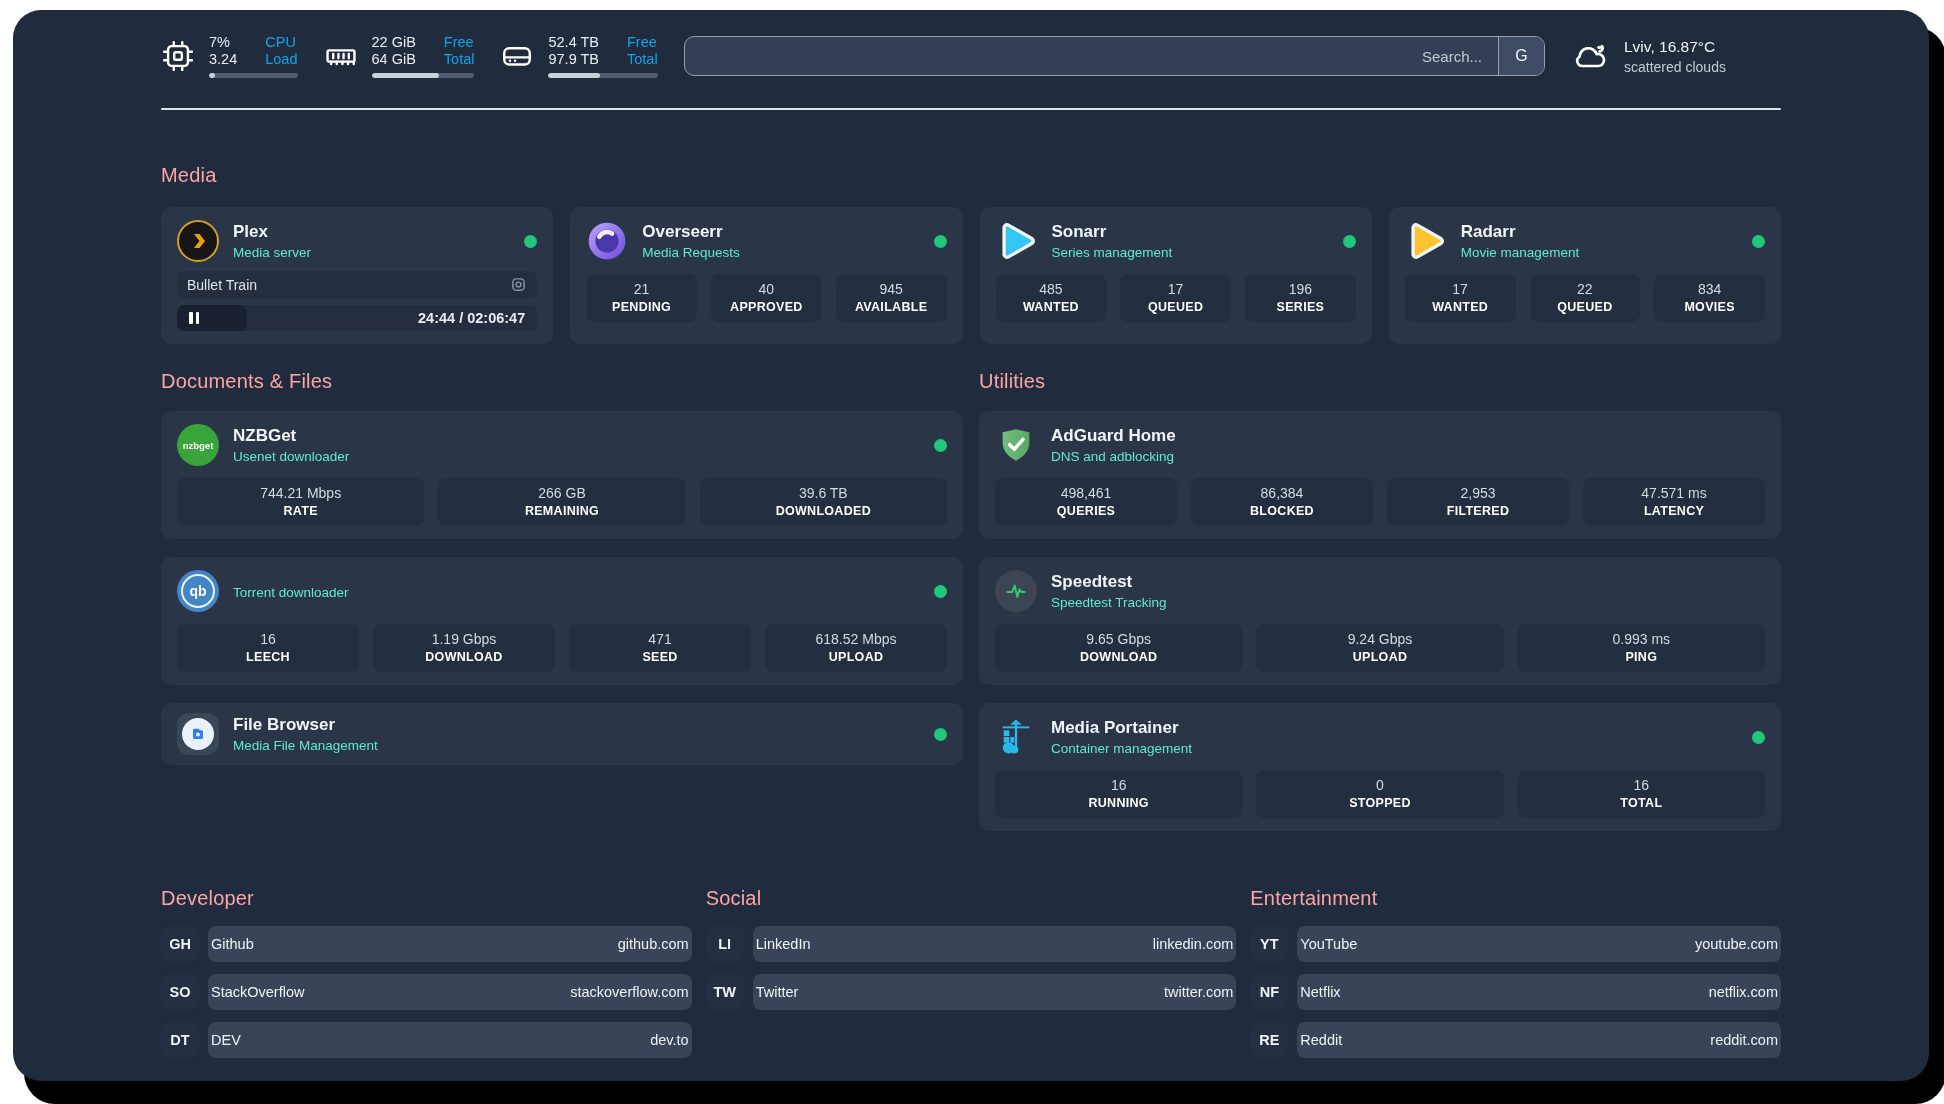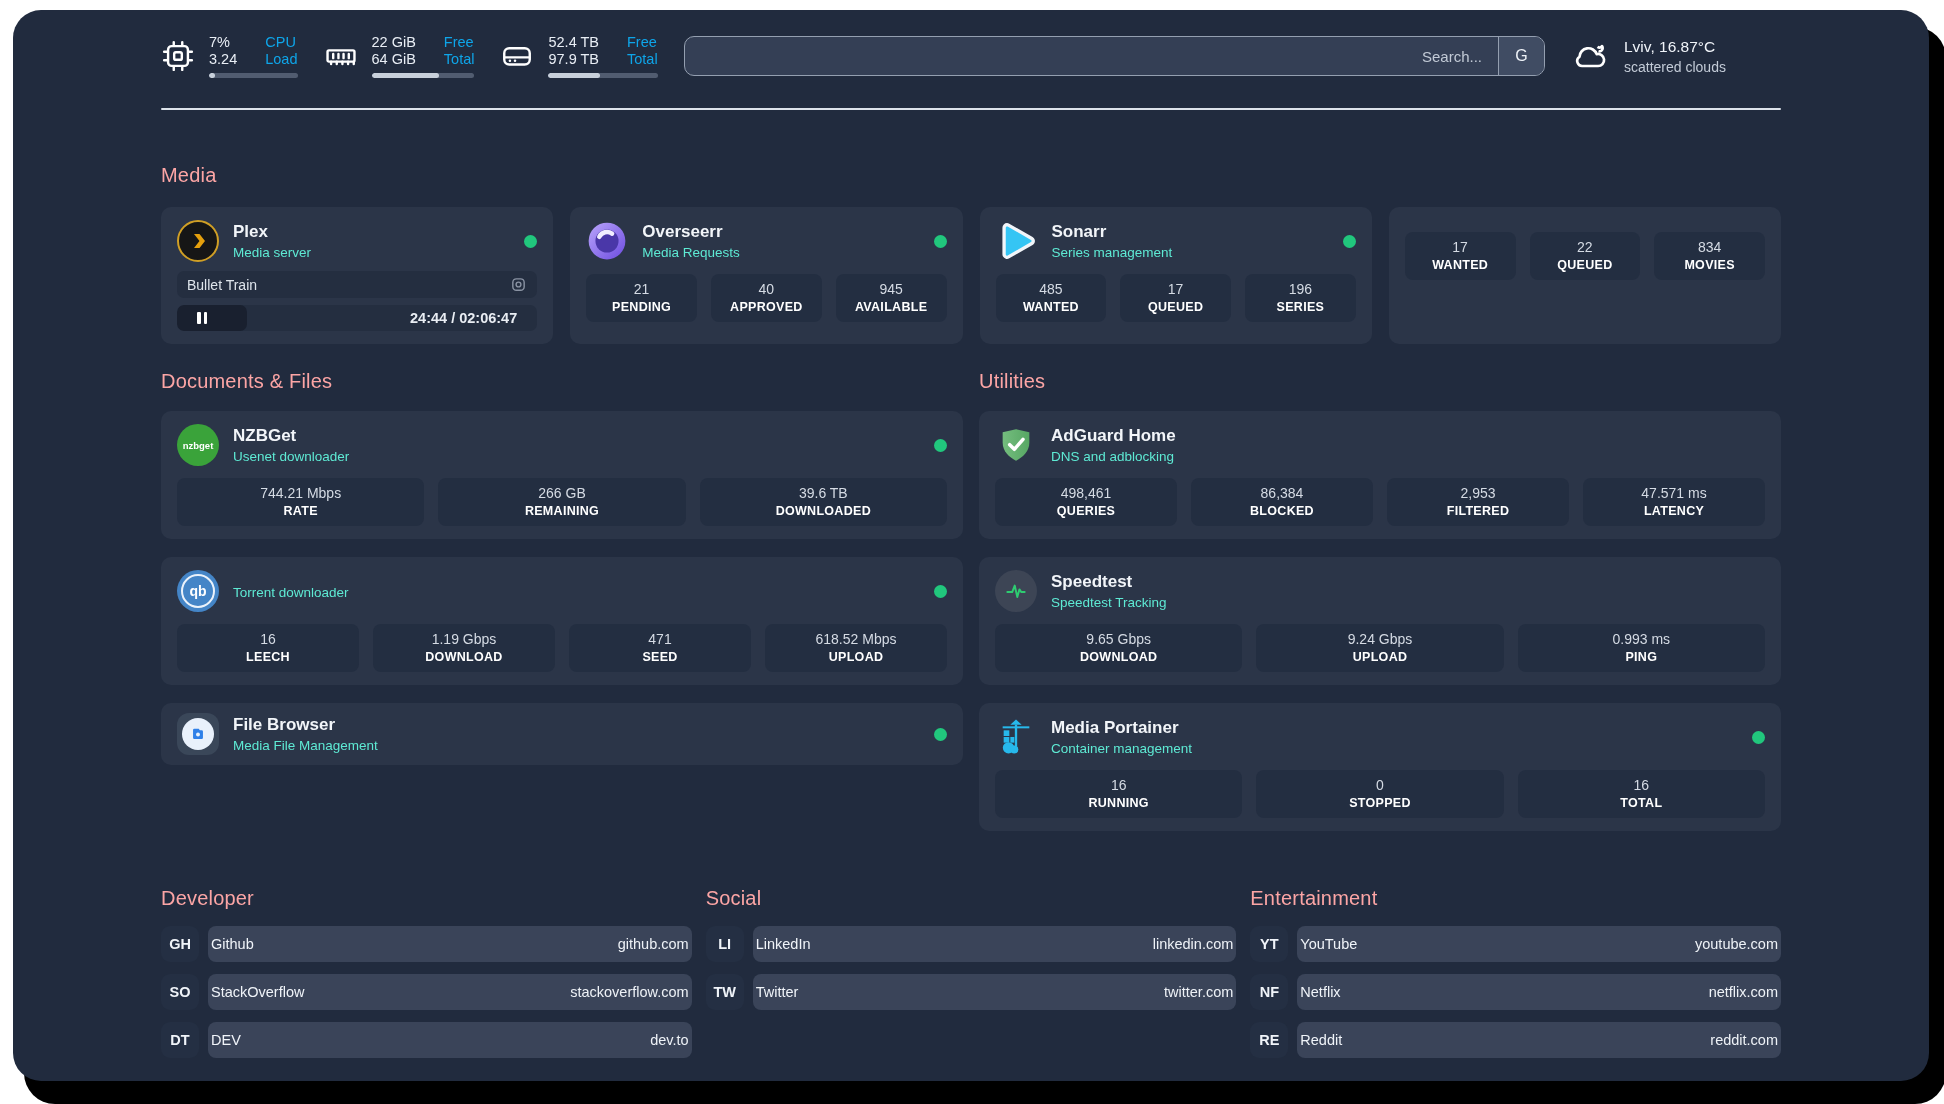--- a/index.html
+++ b/index.html
@@ -65,21 +65,21 @@
     display:flex; align-items:center; justify-content:center; font-size:14px; font-weight:700; color:#fff; }
   .icon-fb { background:#3a4759; border-radius:12px; }
   .icon-fb .fbcirc { width:32px; height:32px; border-radius:50%; background:#e9f1fb; display:flex; align-items:center; justify-content:center; }
   .icon-speedtest { background:#3d4555; }
 
   
   .player-row { background:#242e40; border-radius:7px; margin-top:9px; display:flex; align-items:center;
     height:27px; padding:0 10px; font-size:14px; color:#dfe5ec; justify-content:space-between; }
   .player-track { background:#242e40; border-radius:7px; margin-top:7px; height:26px; position:relative; overflow:hidden; }
   .player-fill { position:absolute; left:0; top:0; bottom:0; background:#19202f; border-radius:7px; }
-  .player-inner { position:absolute; inset:0; display:flex; align-items:center; justify-content:space-between; padding:0 20px; }
+  .player-inner { position:absolute; inset:0; display:flex; align-items:center; justify-content:space-between; padding:0 12px; }
   .pause { display:flex; gap:3px; background:transparent; border:none; cursor:pointer; padding:0; }
   .pause i { display:block; width:3.5px; height:12px; background:#fff; border-radius:1px; }
   .ptime { font-size:14.5px; font-weight:600; color:#e9edf3; }
 
   
   .mid-titles { display:grid; grid-template-columns:1fr 1fr; gap:16px; margin-top:26px; }
   .mid-grid { display:grid; grid-template-columns:1fr 1fr; gap:16px; margin-top:18px; align-items:start; }
   .col { display:flex; flex-direction:column; gap:18px; }
 
   
@@ -281,20 +281,33 @@
           <div class="stat-label">QUEUED</div>
         </div>
         <div class="stat">
           <div class="stat-value">196</div>
           <div class="stat-label">SERIES</div>
         </div>
       </div>
     </div>
 
     <div class="card">
+      <div class="card-head">
+        <span class="app-icon">
+          <svg viewBox="0 0 24 24" width="40" height="40">
+            <polygon points="6,4 20,12 6,20" fill="none" stroke="#f2f5f9" stroke-width="5.5" stroke-linejoin="round"></polygon>
+            <polygon points="6,4 20,12 6,20" fill="#ffc230" stroke="#ffc230" stroke-width="1.5" stroke-linejoin="round"></polygon>
+          </svg>
+        </span>
+        <div class="app-meta">
+          <div class="app-name">Radarr</div>
+          <div class="app-desc">Movie management</div>
+        </div>
+        <span class="dot"></span>
+      </div>
       <div class="stats">
         <div class="stat">
           <div class="stat-value">17</div>
           <div class="stat-label">WANTED</div>
         </div>
         <div class="stat">
           <div class="stat-value">22</div>
           <div class="stat-label">QUEUED</div>
         </div>
         <div class="stat">

